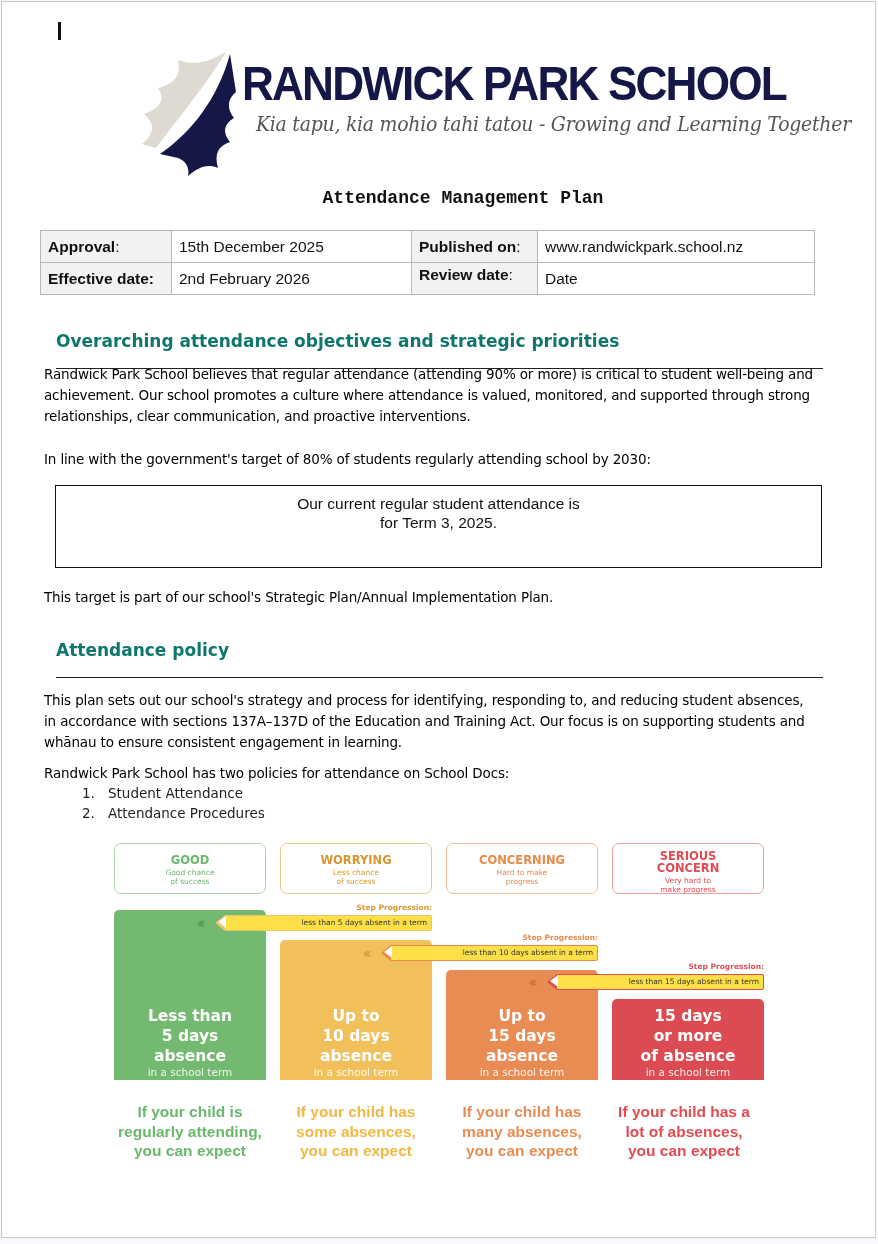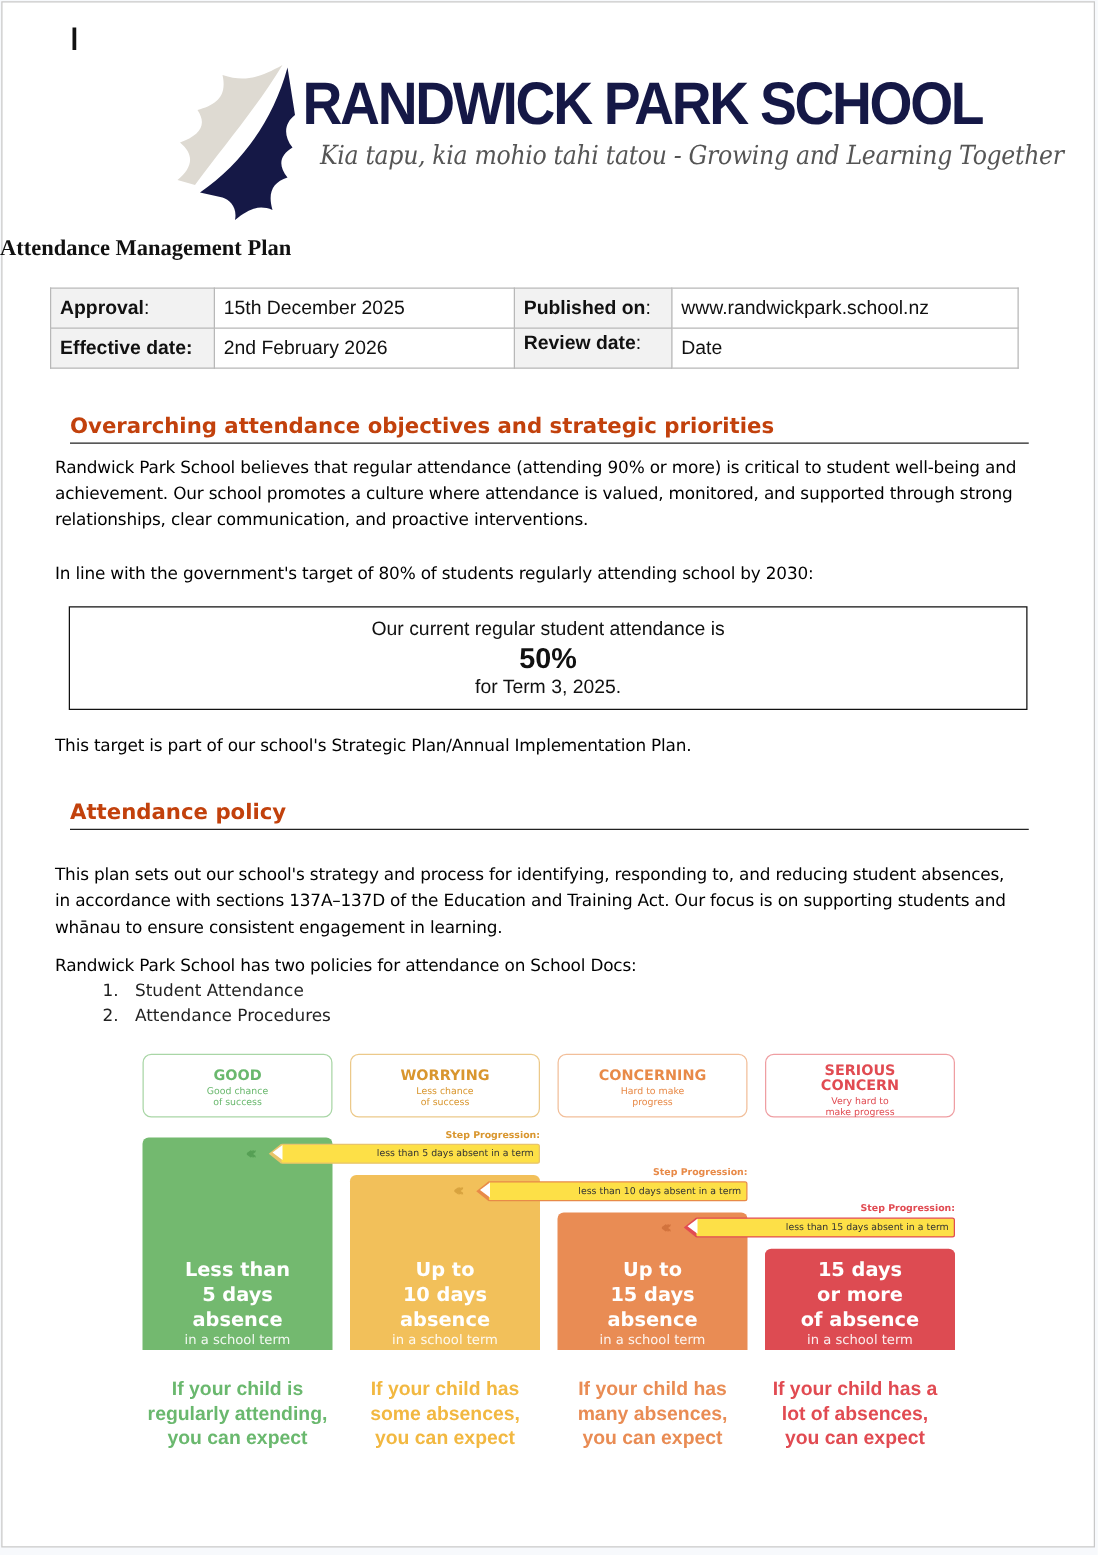--- a/index.html
+++ b/index.html
@@ -19,36 +19,36 @@
     font-weight: bold; font-size: 48px; letter-spacing: -2px; color: #151846;
     transform: scaleX(0.92); transform-origin: left center; white-space: nowrap;
   }
   .logo .motto {
     position: absolute; left: 118px; top: 64px; font-family: "DejaVu Serif", serif;
     font-style: italic; font-size: 21px; color: #555; white-space: nowrap; letter-spacing: -0.3px;
     transform: scaleX(0.9); transform-origin: left center;
   }
 
   .doc-title {
-    position: absolute; left: 0; width: 878px; top: 188px; 
-    font-family: Liberation Serif, serif; font-weight: bold; font-size: 18px; color: #111;
+    position: absolute; left: 0; width: 878px; top: 188px; text-align: center;
+    font-family: Liberation Mono, monospace; font-weight: bold; font-size: 18px; color: #111; padding-left: 48px;
   }
 
   
   table.info { position: absolute; left: 40px; top: 230px; width: 775px; border-collapse: collapse;
     font-family: "Liberation Sans", sans-serif; font-size: 15.5px; }
   table.info td { border: 1px solid #b8b8b8; padding: 0 7px; height: 32px; vertical-align: middle; }
   table.info td.lbl { background: #f2f2f2; }
   table.info td.lbl b { font-weight: bold; }
   table.info tr:nth-child(2) td.top { vertical-align: top; padding-top: 3px; }
   .c1 { width: 131px; } .c2 { width: 240px; } .c3 { width: 126px; }
 
   h2.section {
     position: absolute; left: 56px; width: 767px; font-size: 17px; font-weight: bold;
-    border-bottom: 1.5px solid #222; padding-bottom: 3px; color: #c2410c;
+    border-bottom: 1.5px solid #222; padding-bottom: 17px; color: #0f766e;
   }
   p.body {
     position: absolute; left: 44px; width: 770px; font-size: 13.5px; line-height: 21px; color: #000000;
     letter-spacing: -0.15px;
   }
 
   
   .targets { position: absolute; left: 55px; top: 485px; width: 767px; height: 83px;
     border: 1.5px solid #111; display: flex; font-family: "Liberation Sans", sans-serif; }
   .targets .cell { flex: 1; text-align: center; padding-top: 8px; font-size: 15.5px; line-height: 19px; }
@@ -126,21 +126,20 @@
 </tbody>
   </table>
 
 <h2 class="section" style="top:331px;">Overarching attendance objectives and strategic priorities</h2>
 <p class="body" style="top:364px;">Randwick Park School believes that regular attendance (attending 90% or more) is critical to student well-being and achievement.  Our school promotes a culture where attendance is valued, monitored, and supported through strong relationships, clear communication, and proactive interventions.</p>
 <p class="body" style="top:449px;">In line with the government's target of 80% of students regularly attending school by 2030:</p>
 
 <div class="targets">
   <div class="cell">
     <div>Our current regular student attendance is</div>
-    <div class="big">50%</div>
     <div>for Term 3, 2025.</div>
   </div>
 </div>
 
 <p class="body" style="top:587px;">This target is part of our school's Strategic Plan/Annual Implementation Plan.</p>
 
 <h2 class="section" style="top:640px;">Attendance policy</h2>
 <p class="body" style="top:690px;">This plan sets out our school's strategy and process for identifying, responding to, and reducing student absences, in accordance with sections 137A–137D of the Education and Training Act. Our focus is on supporting students and whānau to ensure consistent engagement in learning.</p>
 <p class="body" style="top:763px;">Randwick Park School has two policies for attendance on School Docs:</p>
 <ol class="policies">

